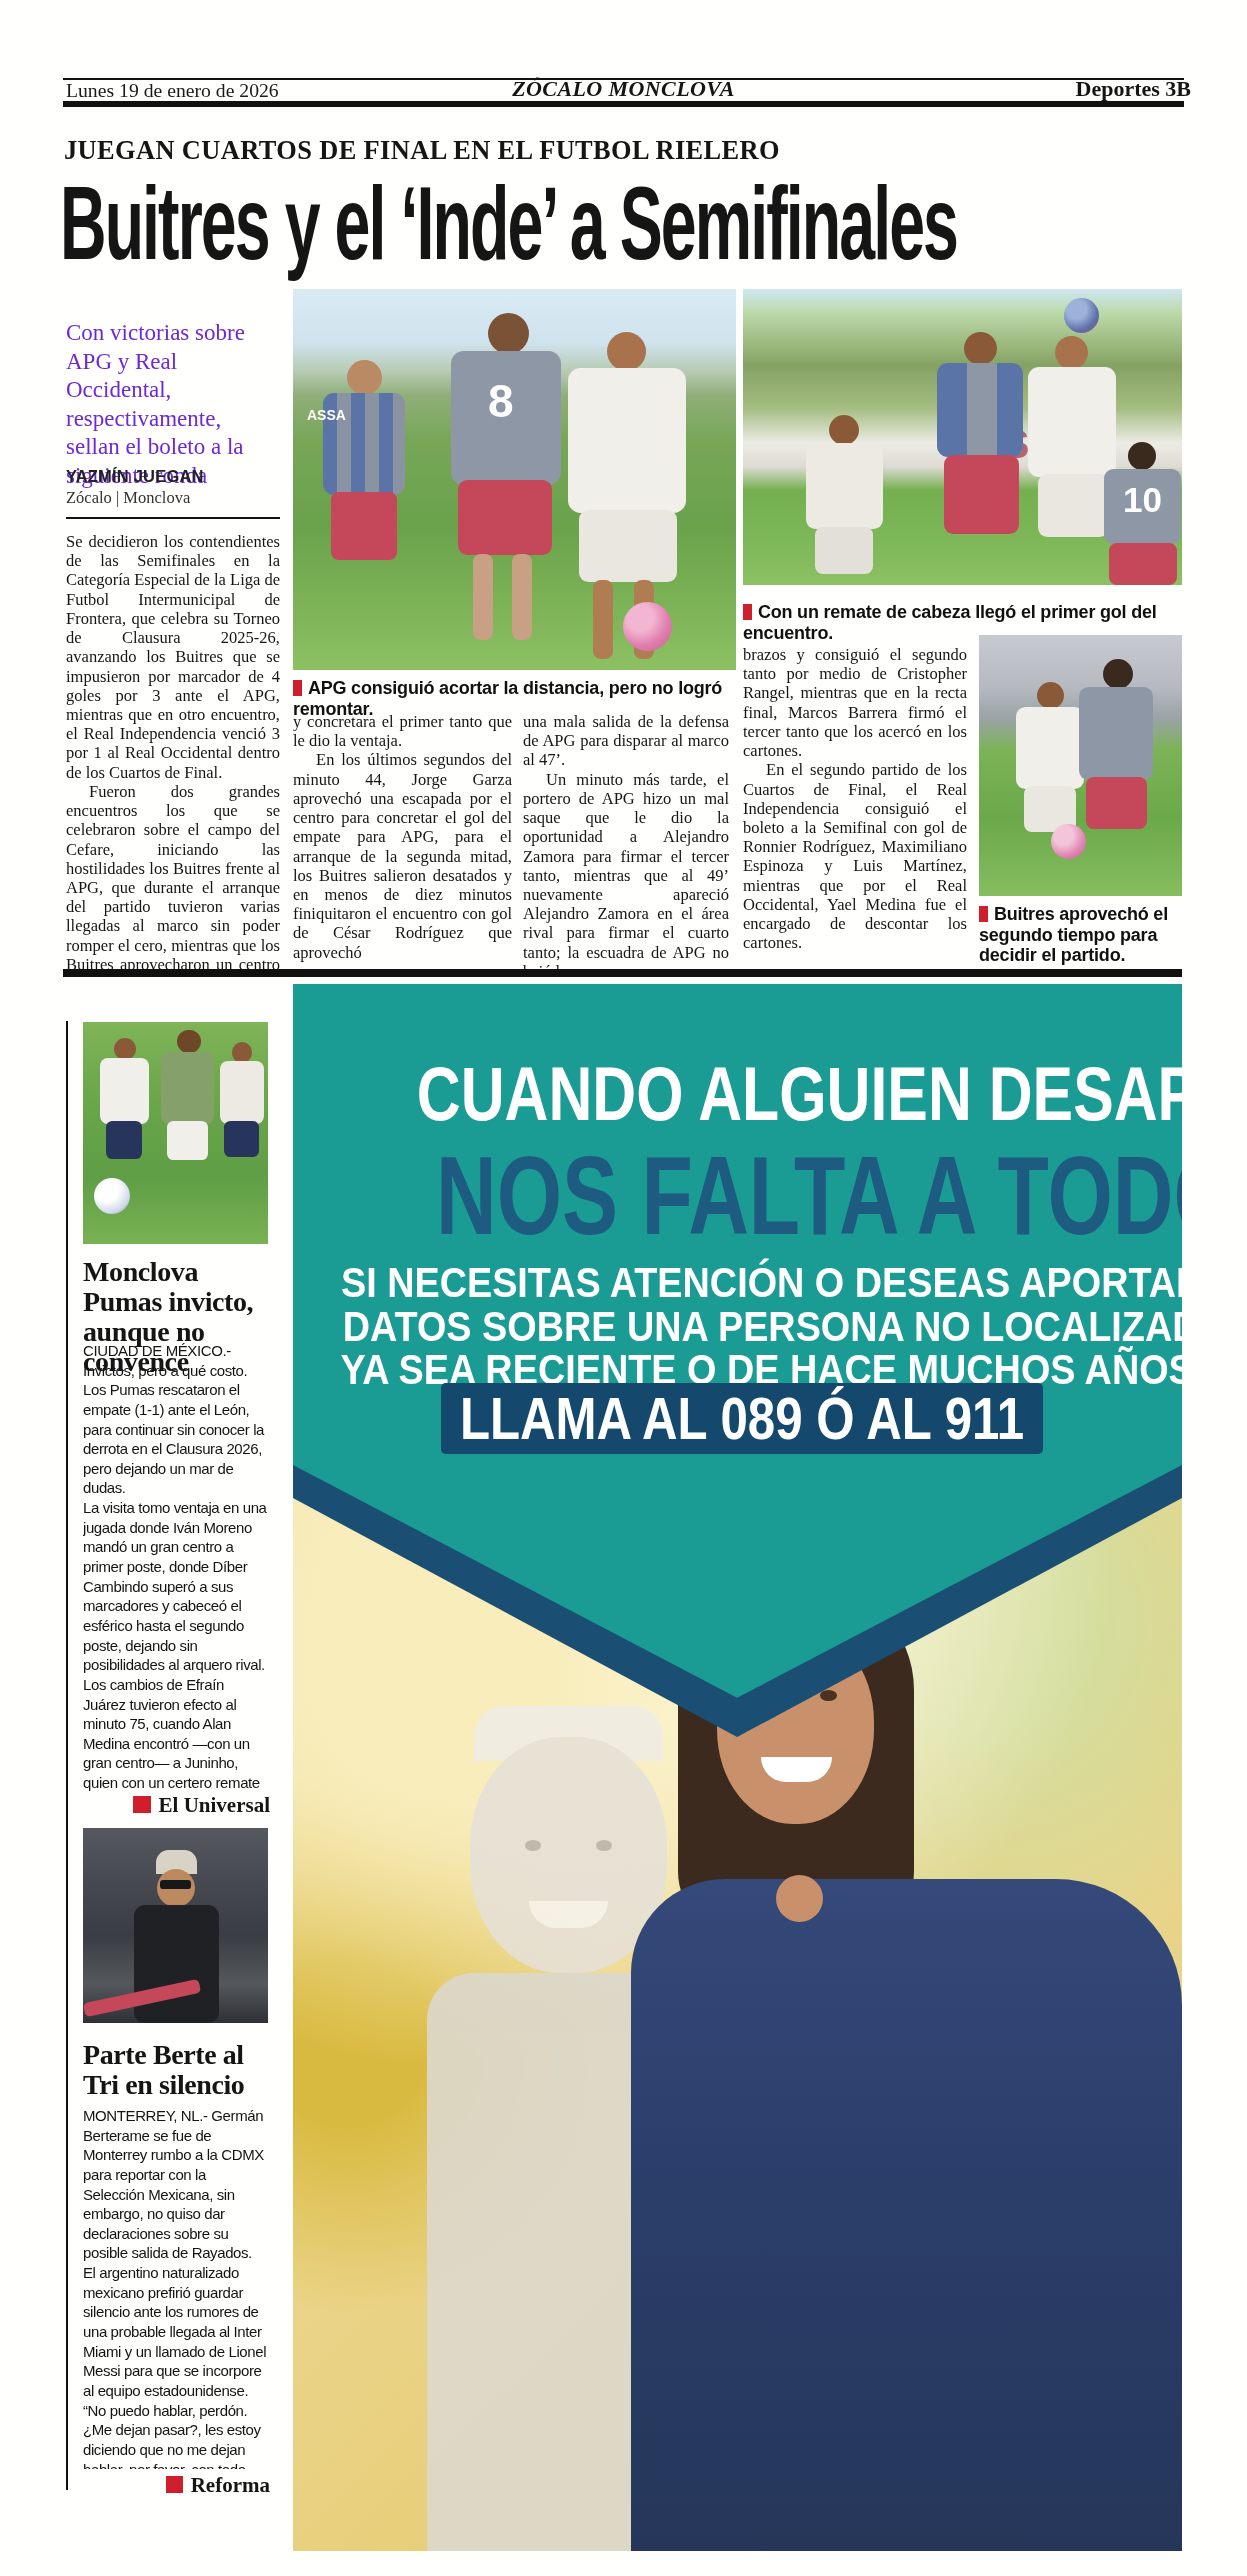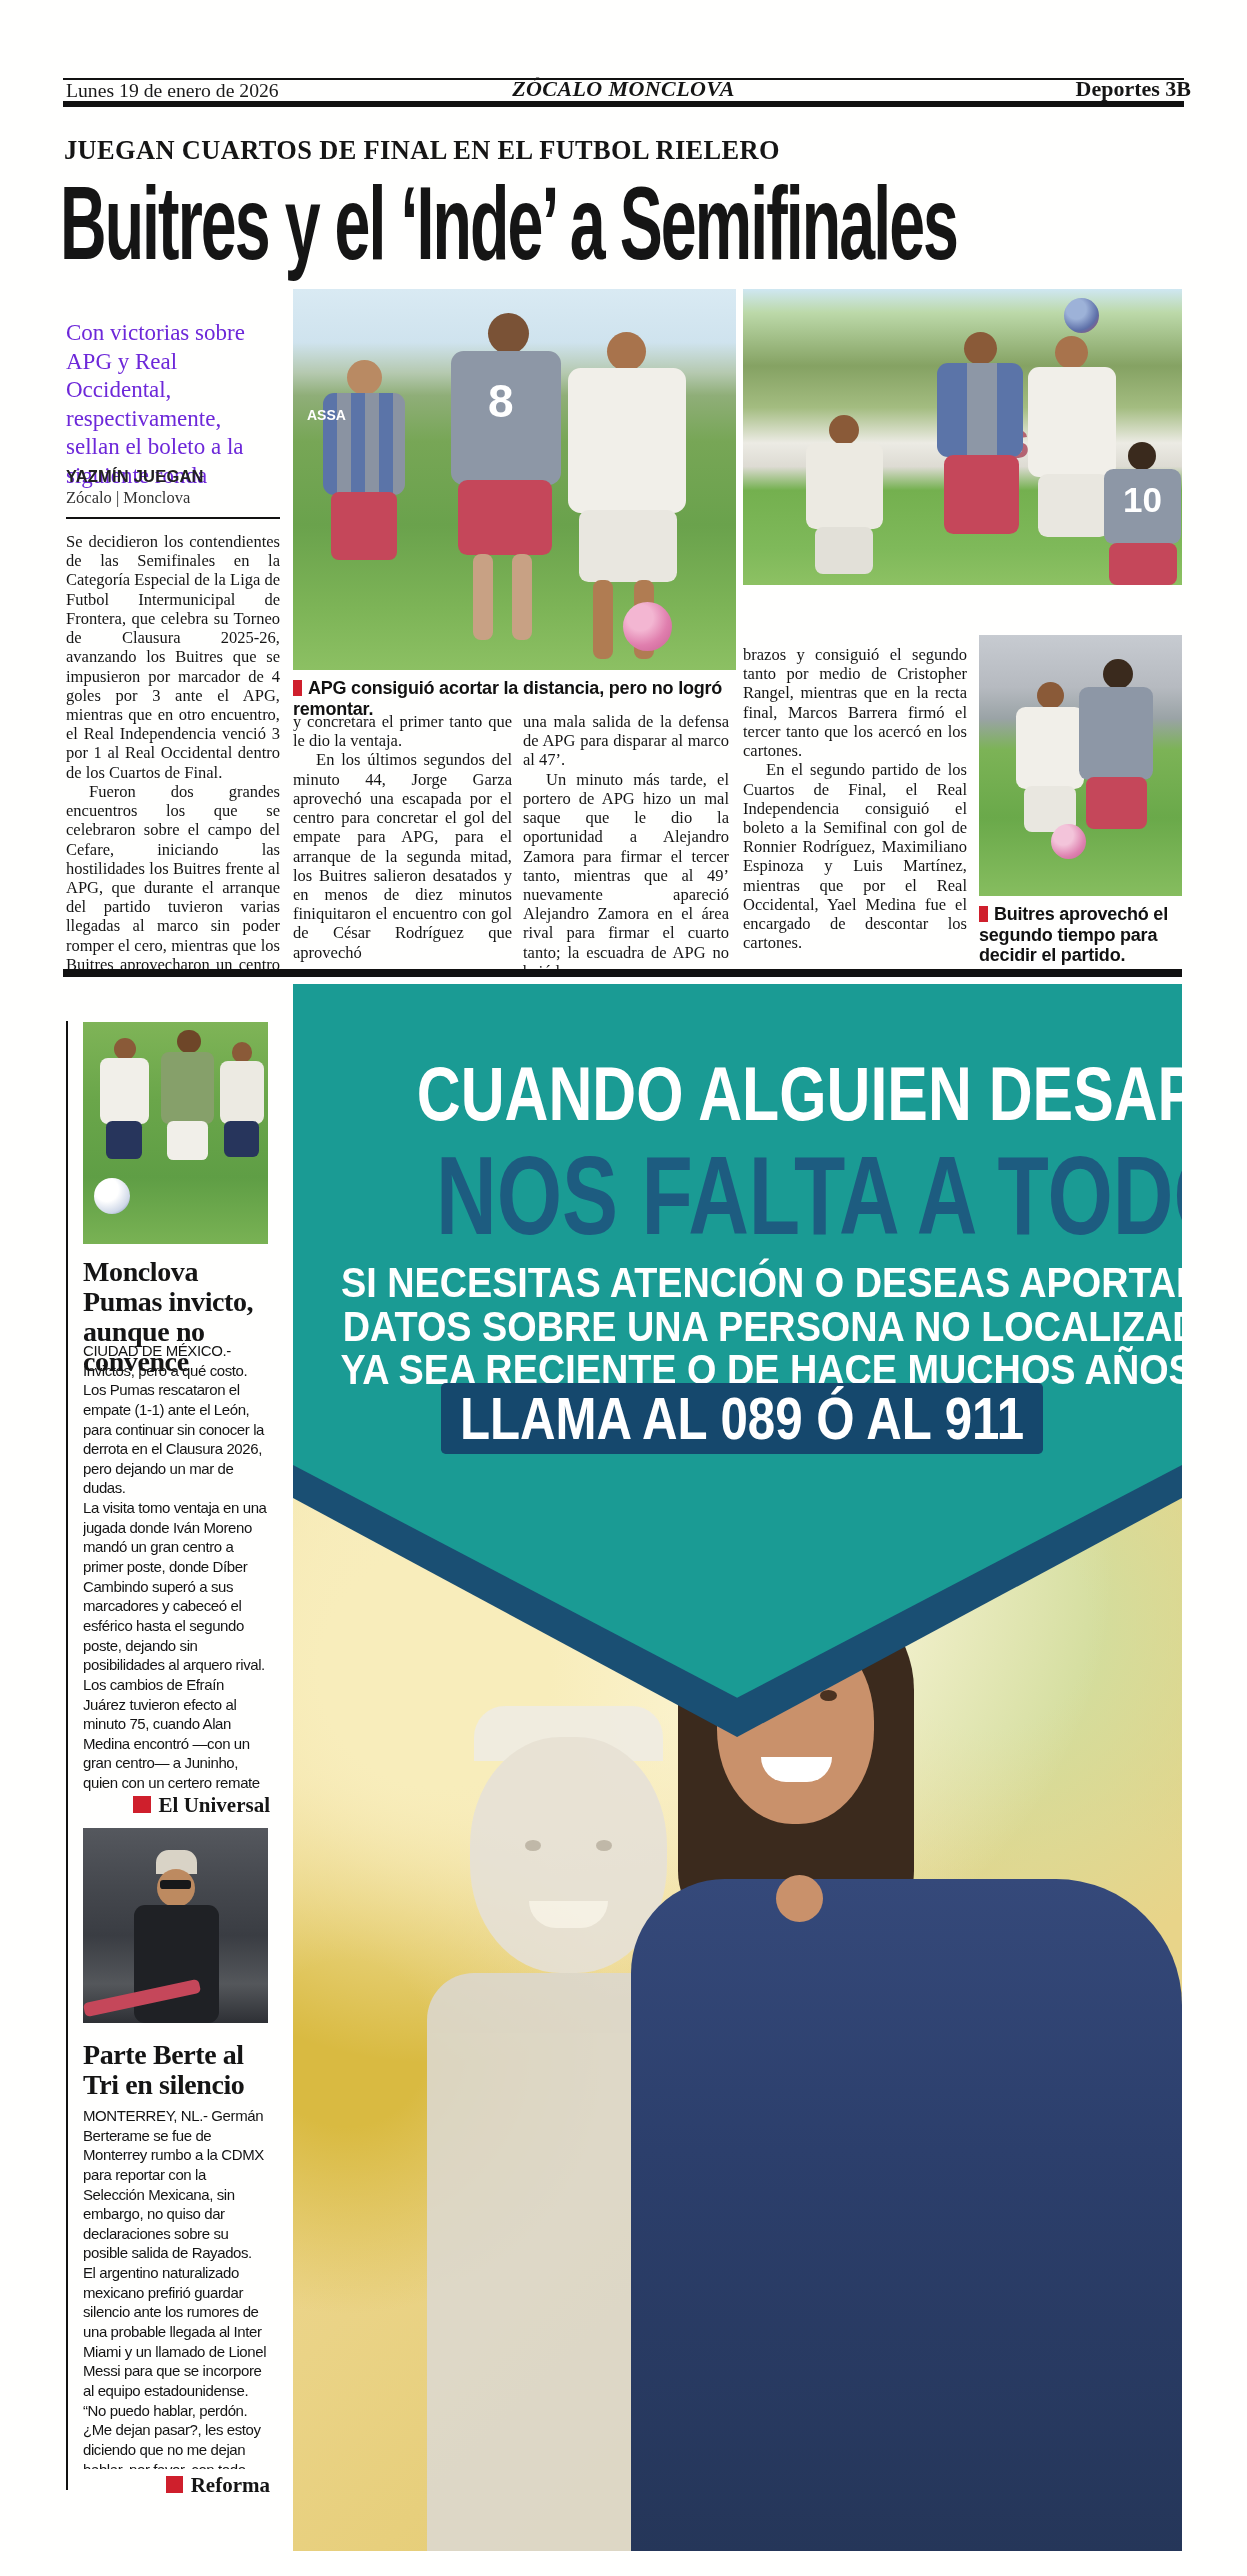--- a/index.html
+++ b/index.html
@@ -138,20 +138,23 @@
       <span style="left:7.9px;top:28px;width:77px;height:86px;border-radius:9.4px;background:#eceae2;"></span>
       <span style="left:17.3px;top:112px;width:58px;height:47px;border-radius:7.9px;background:#e2e0d8;"></span>
     </div>
     <div class="fg" style="left:358px;top:153px;width:86px;height:143px;">
       <span style="left:27px;top:0;width:28px;height:28px;border-radius:50%;background:#3a2a1d;"></span>
       <span style="left:3.1px;top:27px;width:77px;height:75px;border-radius:9.4px;background:#8d97a6;"></span>
       <span style="left:22px;top:38px;color:#fff;font:bold 35px 'Liberation Sans',sans-serif;">10</span>
       <span style="left:7.9px;top:101px;width:68px;height:42px;border-radius:7.9px;background:#c5475a;"></span>
     </div>
   </div>
+  <div class="abs cap" style="left:743px;top:602px;width:439px;">
+    <span class="b" style="background:#cf1f2c;"></span><span>Con un remate de cabeza llegó el primer gol del encuentro.</span>
+  </div>
 
   <div class="ph" style="left:979px;top:635px;width:203px;height:261px;
        background:linear-gradient(180deg,#c7cbd1 0%,#b6bac0 20%,#9aa3a6 32%,#7cb356 44%,#6aa94a 70%,#86bd5f 100%);">
     <div class="fg" style="left:31px;top:47px;width:79px;height:189px;">
       <span style="left:27px;top:0;width:27px;height:27px;border-radius:50%;background:#8a5a38;"></span>
       <span style="left:6.3px;top:25px;width:68px;height:82px;border-radius:9.4px;background:#f1efe9;"></span>
       <span style="left:14px;top:104px;width:52px;height:46px;border-radius:7.9px;background:#e9e7e0;"></span>
     </div>
     <div class="fg" style="left:94px;top:23.6px;width:86px;height:220px;">
       <span style="left:30px;top:0;width:30px;height:30px;border-radius:50%;background:#3a2a1d;"></span>

